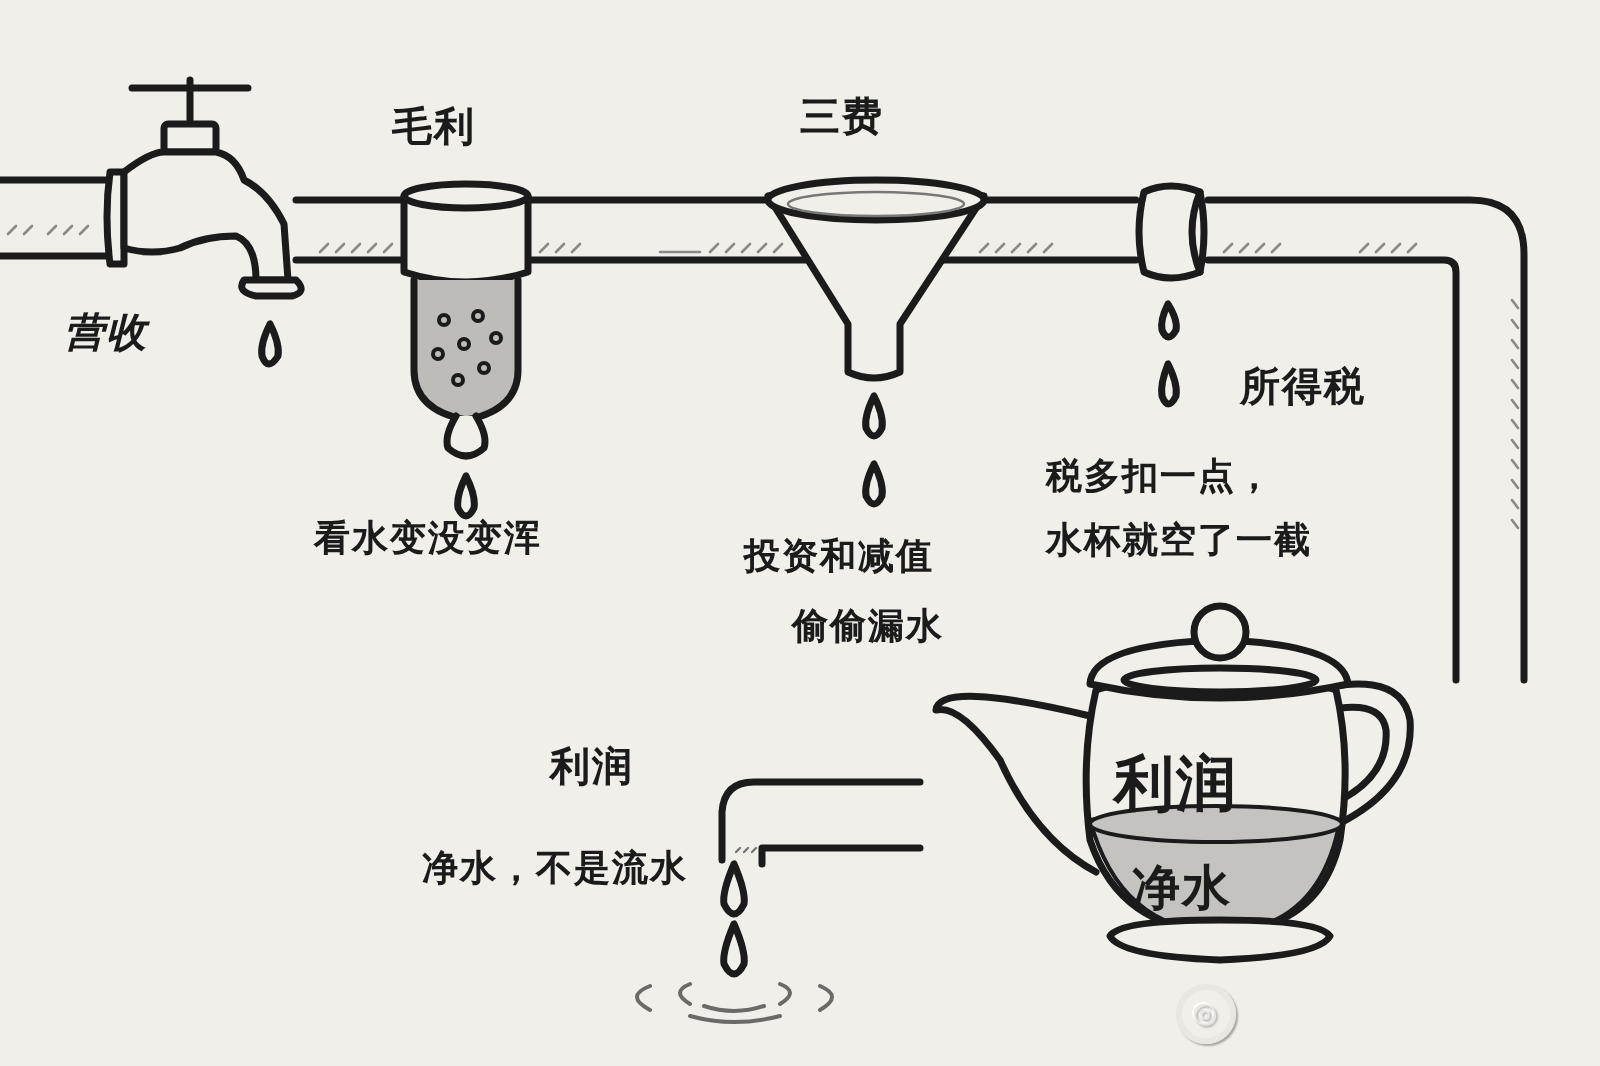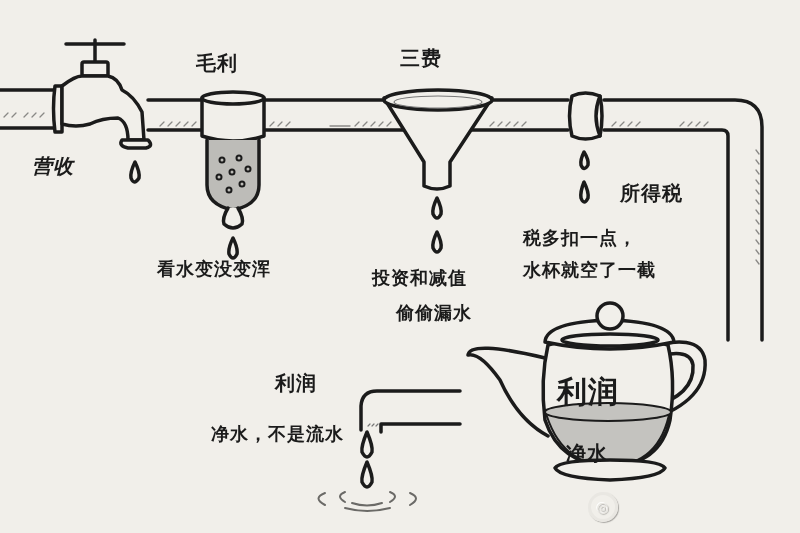--- a/index.html
+++ b/index.html
@@ -11,21 +11,21 @@
     }
     #stage { position: relative; width: 800px; height: 533px; }
     #art { position: absolute; left: 0; top: 0; }
     .lbl {
       position: absolute; white-space: nowrap; font-weight: bold;
       color: #1b1b1b; letter-spacing: 1px;
     }
     .big { font-size: 20px; }
     .mid { font-size: 18px; }
     .pot-big { font-size: 30px; }
-    .pot-mid { font-size: 20px; margin-top: 12px; }
+    .pot-mid { font-size: 24px; }
     .wm {
       position: absolute; left: 588px; top: 492px; font-size: 22px;
       font-weight: bold; color: #e9e7e2; letter-spacing: 1px;
       text-shadow: 1px 1px 1px #a8a6a2, -1px -1px 0 #ffffff;
       display: flex; align-items: center; gap: 6px;
     }
     .wm-logo {
       width: 24px; height: 24px; border-radius: 50%;
       border: 3px solid #e9e7e2; box-shadow: 1px 1px 1px #a8a6a2;
       display: inline-flex; align-items: center; justify-content: center;

